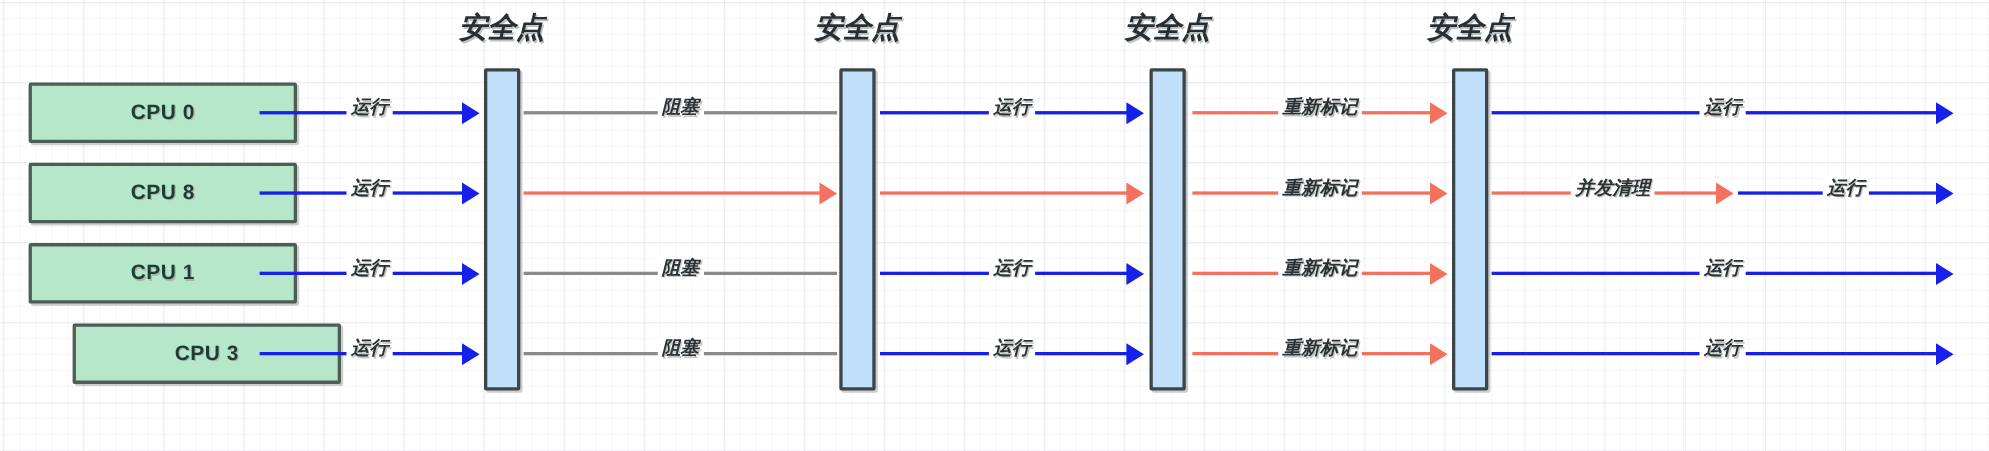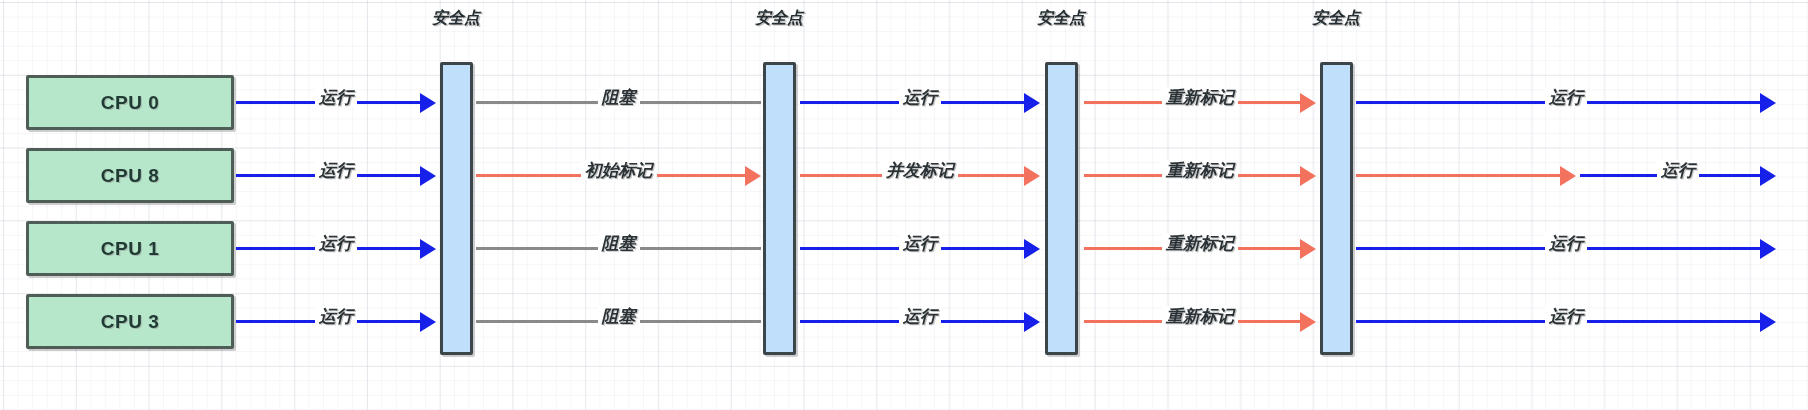--- a/index.html
+++ b/index.html
@@ -29,21 +29,21 @@
       72.8px 72.8px,
       14.56px 14.56px,
       14.56px 14.56px;
     background-position: 3px 2px, 3px 2px, 3px 2px, 3px 2px;
   }
 
   
   .cpu-box {
     position: absolute;
     left: 26px;
-    width: 208px;
+    width: 244px;
     height: 55px;
     box-sizing: border-box;
     background: #b6e7cb;
     border: 3px solid #4e5d56;
     border-radius: 2px;
     display: flex;
     align-items: center;
     justify-content: center;
     box-shadow: 2px 2px 0 rgba(90,90,90,0.30);
   }
@@ -66,21 +66,21 @@
     background: #bfdffa;
     border: 3px solid #3c4549;
     border-radius: 2px;
     box-shadow: 2px 2px 0 rgba(90,90,90,0.30);
   }
   .safepoint-title {
     position: absolute;
     top: 8px;
     width: 160px;
     text-align: center;
-    font-size: 16px;
+    font-size: 26px;
     font-weight: bold;
     font-style: italic;
     color: #262f33;
     text-shadow: 1.4px 1.4px 0 rgba(150,150,150,0.6);
     font-family: "DejaVu Sans", "Liberation Sans", sans-serif;
     white-space: nowrap;
   }
 
   
   .seg {
@@ -145,21 +145,21 @@
   <div id="cpu-layer">
       <div class="cpu-box" style="top: 75px;">
         <div class="cpu-label">CPU 0</div>
       </div>
       <div class="cpu-box" style="top: 148px;">
         <div class="cpu-label">CPU 8</div>
       </div>
       <div class="cpu-box" style="top: 221px;">
         <div class="cpu-label">CPU 1</div>
       </div>
-      <div class="cpu-box" style="top: 294px;">
+      <div class="cpu-box" style="top: 294px; margin-left: 40px;">
         <div class="cpu-label">CPU 3</div>
       </div>
     </div>
   <div id="segment-layer">
       <div class="seg c-blue" style="left: 236px; top: 87px; width: 200px;">
         <div class="line" style="width: 185px;"></div>
         <div class="head" style="left: 184px;"></div>
         <div class="seg-label"><span>运行</span></div>
       </div>
       <div class="seg c-gray nohead" style="left: 476px; top: 87px; width: 285px;">
@@ -182,35 +182,34 @@
         <div class="seg-label"><span>运行</span></div>
       </div>
       <div class="seg c-blue" style="left: 236px; top: 160px; width: 200px;">
         <div class="line" style="width: 185px;"></div>
         <div class="head" style="left: 184px;"></div>
         <div class="seg-label"><span>运行</span></div>
       </div>
       <div class="seg c-red" style="left: 476px; top: 160px; width: 285px;">
         <div class="line" style="width: 270px;"></div>
         <div class="head" style="left: 269px;"></div>
-        <div class="seg-label"><span>初始标记</span></div>
       </div>
       <div class="seg c-red" style="left: 800px; top: 160px; width: 240px;">
         <div class="line" style="width: 225px;"></div>
         <div class="head" style="left: 224px;"></div>
-        <div class="seg-label"><span>并发标记</span></div>
       </div>
       <div class="seg c-red" style="left: 1084px; top: 160px; width: 232px;">
         <div class="line" style="width: 217px;"></div>
         <div class="head" style="left: 216px;"></div>
         <div class="seg-label"><span>重新标记</span></div>
       </div>
       <div class="seg c-red" style="left: 1356px; top: 160px; width: 220px;">
         <div class="line" style="width: 205px;"></div>
         <div class="head" style="left: 204px;"></div>
+        <div class="seg-label"><span>并发清理</span></div>
       </div>
       <div class="seg c-blue" style="left: 1580px; top: 160px; width: 196px;">
         <div class="line" style="width: 181px;"></div>
         <div class="head" style="left: 180px;"></div>
         <div class="seg-label"><span>运行</span></div>
       </div>
       <div class="seg c-blue" style="left: 236px; top: 233px; width: 200px;">
         <div class="line" style="width: 185px;"></div>
         <div class="head" style="left: 184px;"></div>
         <div class="seg-label"><span>运行</span></div>

